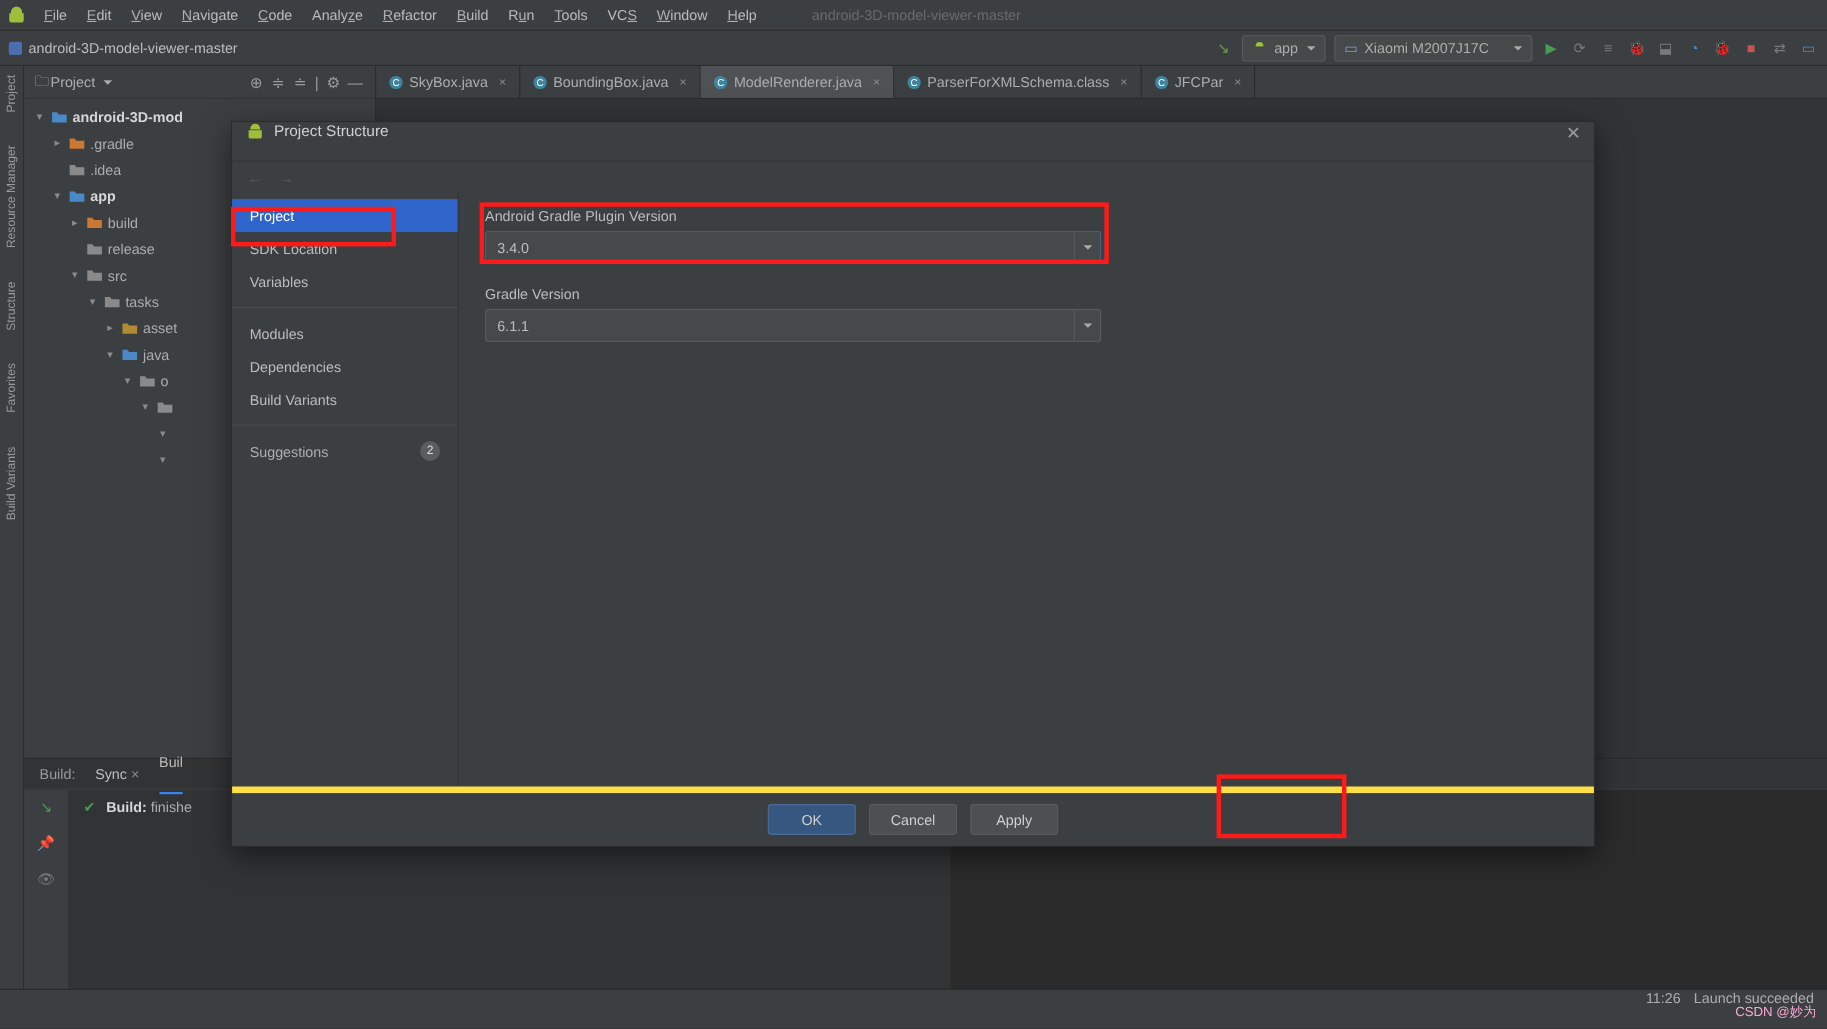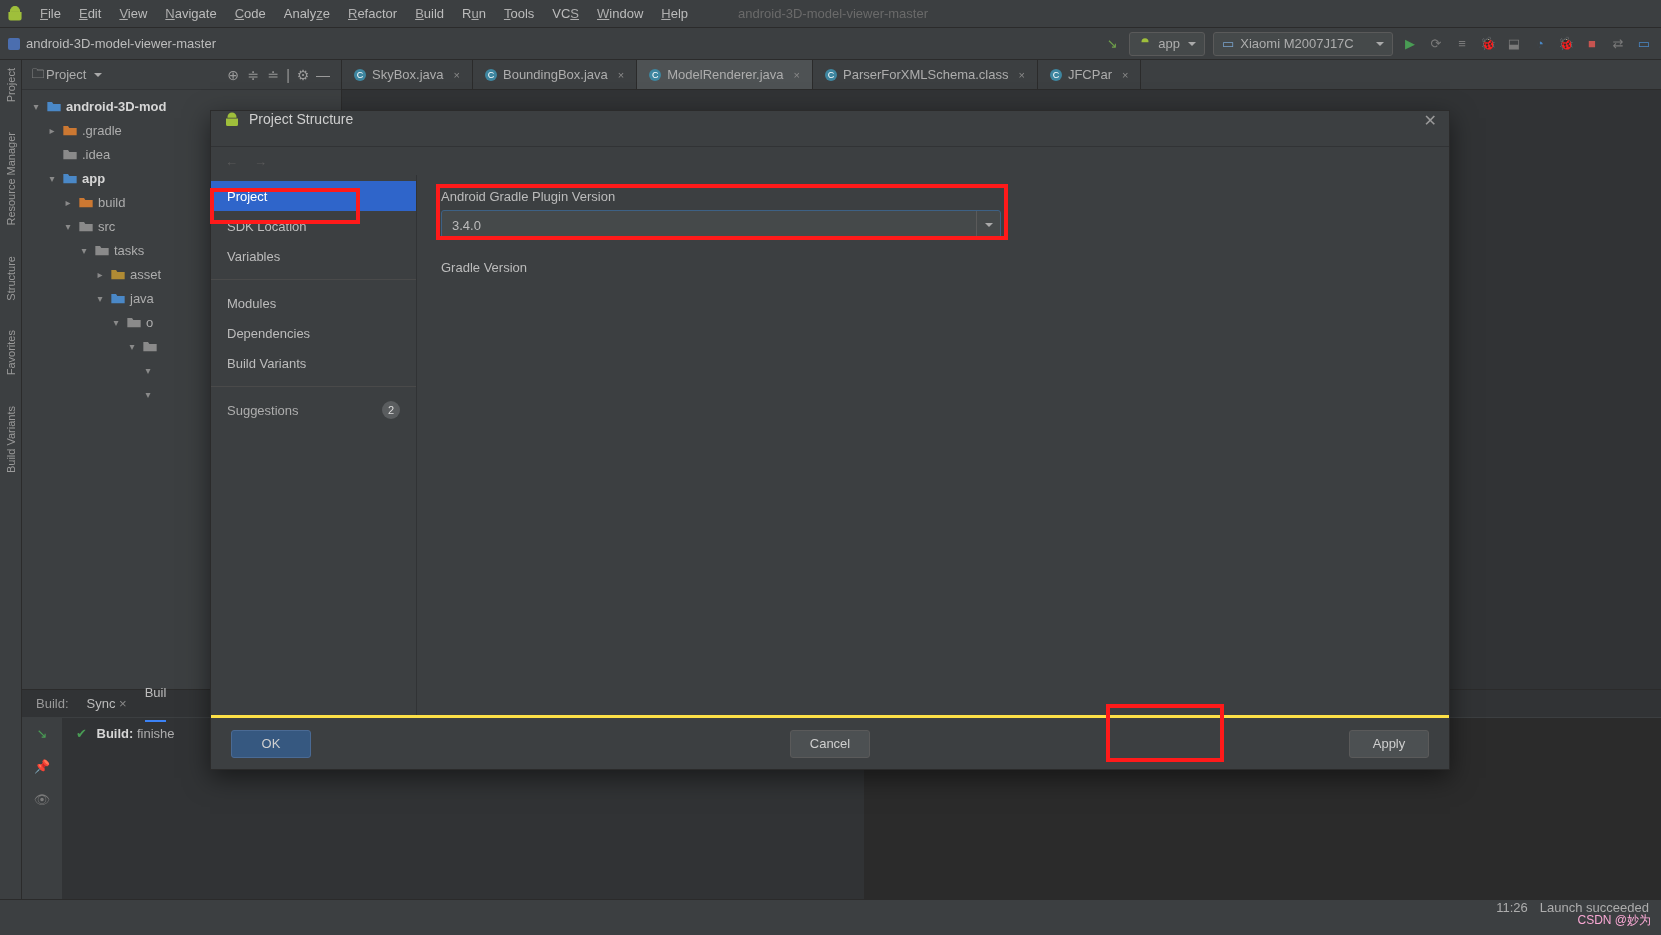--- a/index.html
+++ b/index.html
@@ -74,21 +74,21 @@
 .dlg-side .it.sel{background:#2f65ca;color:#fff}
 .dlg-side .sep{height:1px;background:#4a4a4a;margin:8px 0}
 .dlg-side .badge{margin-left:auto;background:#5a5d5f;border-radius:10px;min-width:18px;height:18px;display:flex;align-items:center;justify-content:center;font-size:11px;color:#ddd}
 .dlg-content{flex:1;padding:14px 24px}
 .field-lbl{color:#bcbcbc;margin-bottom:6px}
 .combo-field{width:560px;height:30px;background:#45494a;border:1px solid #5a5a5a;border-radius:3px;display:flex;align-items:center;padding:0 10px;position:relative;margin-bottom:20px}
 .combo-field.focus{border:1px solid #3d6185;background:#45494a}
 .combo-field input{flex:1;background:transparent;border:none;outline:none;color:#bcbcbc;font-size:13px}
 .combo-field .dd{position:absolute;right:0;top:0;bottom:0;width:24px;border-left:1px solid #5a5a5a;display:flex;align-items:center;justify-content:center}
 .combo-field .dd::after{content:"";border:4px solid transparent;border-top-color:#aaa;margin-top:4px}
-.dlg-buttons{height:54px;border-top:3px solid #fde047;display:flex;align-items:center;justify-content:space-between;gap:12px;padding:0 20px}
+.dlg-buttons{height:54px;border-top:6px solid #fde047;display:flex;align-items:center;justify-content:center;gap:12px;padding:0 20px}
 .btn{min-width:80px;height:28px;background:#4c5052;border:1px solid #5a5a5a;border-radius:3px;display:flex;align-items:center;justify-content:center;color:#cfcfcf;cursor:pointer}
 .btn.primary{background:#365880;border-color:#4a6a94}
 
 .hl{position:absolute;border:4px solid #ff1a1a;pointer-events:none}
 .hl1{left:210px;top:188px;width:150px;height:36px}
 .hl2{left:436px;top:184px;width:572px;height:56px}
 .hl3{left:1106px;top:704px;width:118px;height:58px}
 
 .i{display:inline-block;width:16px;text-align:center}
 .watermark{position:absolute;right:10px;bottom:6px;color:#f9a8d4;font-size:12px}
@@ -197,20 +197,27 @@
           <span class="bold">app</span>
         </div>
         <div class="row ind2">
           <span class="arrow">▸</span>
           <svg class="fld" viewBox="0 0 24 20">
             <path d="M2 4h7l2 3h11v11H2z" fill="#cc7832"></path>
           </svg>
           <span>build</span>
         </div>
         <div class="row ind2">
+          <span class="arrow"></span>
+          <svg class="fld" viewBox="0 0 24 20">
+            <path d="M2 4h7l2 3h11v11H2z" fill="#8a8a8a"></path>
+          </svg>
+          <span>release</span>
+        </div>
+        <div class="row ind2">
           <span class="arrow">▾</span>
           <svg class="fld" viewBox="0 0 24 20">
             <path d="M2 4h7l2 3h11v11H2z" fill="#8a8a8a"></path>
           </svg>
           <span>src</span>
         </div>
         <div class="row ind3">
           <span class="arrow">▾</span>
           <svg class="fld" viewBox="0 0 24 20">
             <path d="M2 4h7l2 3h11v11H2z" fill="#8a8a8a"></path>
@@ -346,20 +353,24 @@
         <span class="badge">2</span>
       </div>
     </div>
     <div class="dlg-content">
       <div class="field-lbl">Android Gradle Plugin Version</div>
       <div class="combo-field focus">
         <input value="3.4.0" style="">
         <div class="dd"></div>
       </div>
       <div class="field-lbl">Gradle Version</div>
+      <div class="combo-field">
+        <input value="6.1.1" style="">
+        <div class="dd"></div>
+      </div>
     </div>
   </div>
   <div class="dlg-buttons">
     <div class="btn primary">OK</div>
     <div class="btn">Cancel</div>
     <div class="btn">Apply</div>
   </div>
 </div>
 
 <div class="hl hl1"></div>

